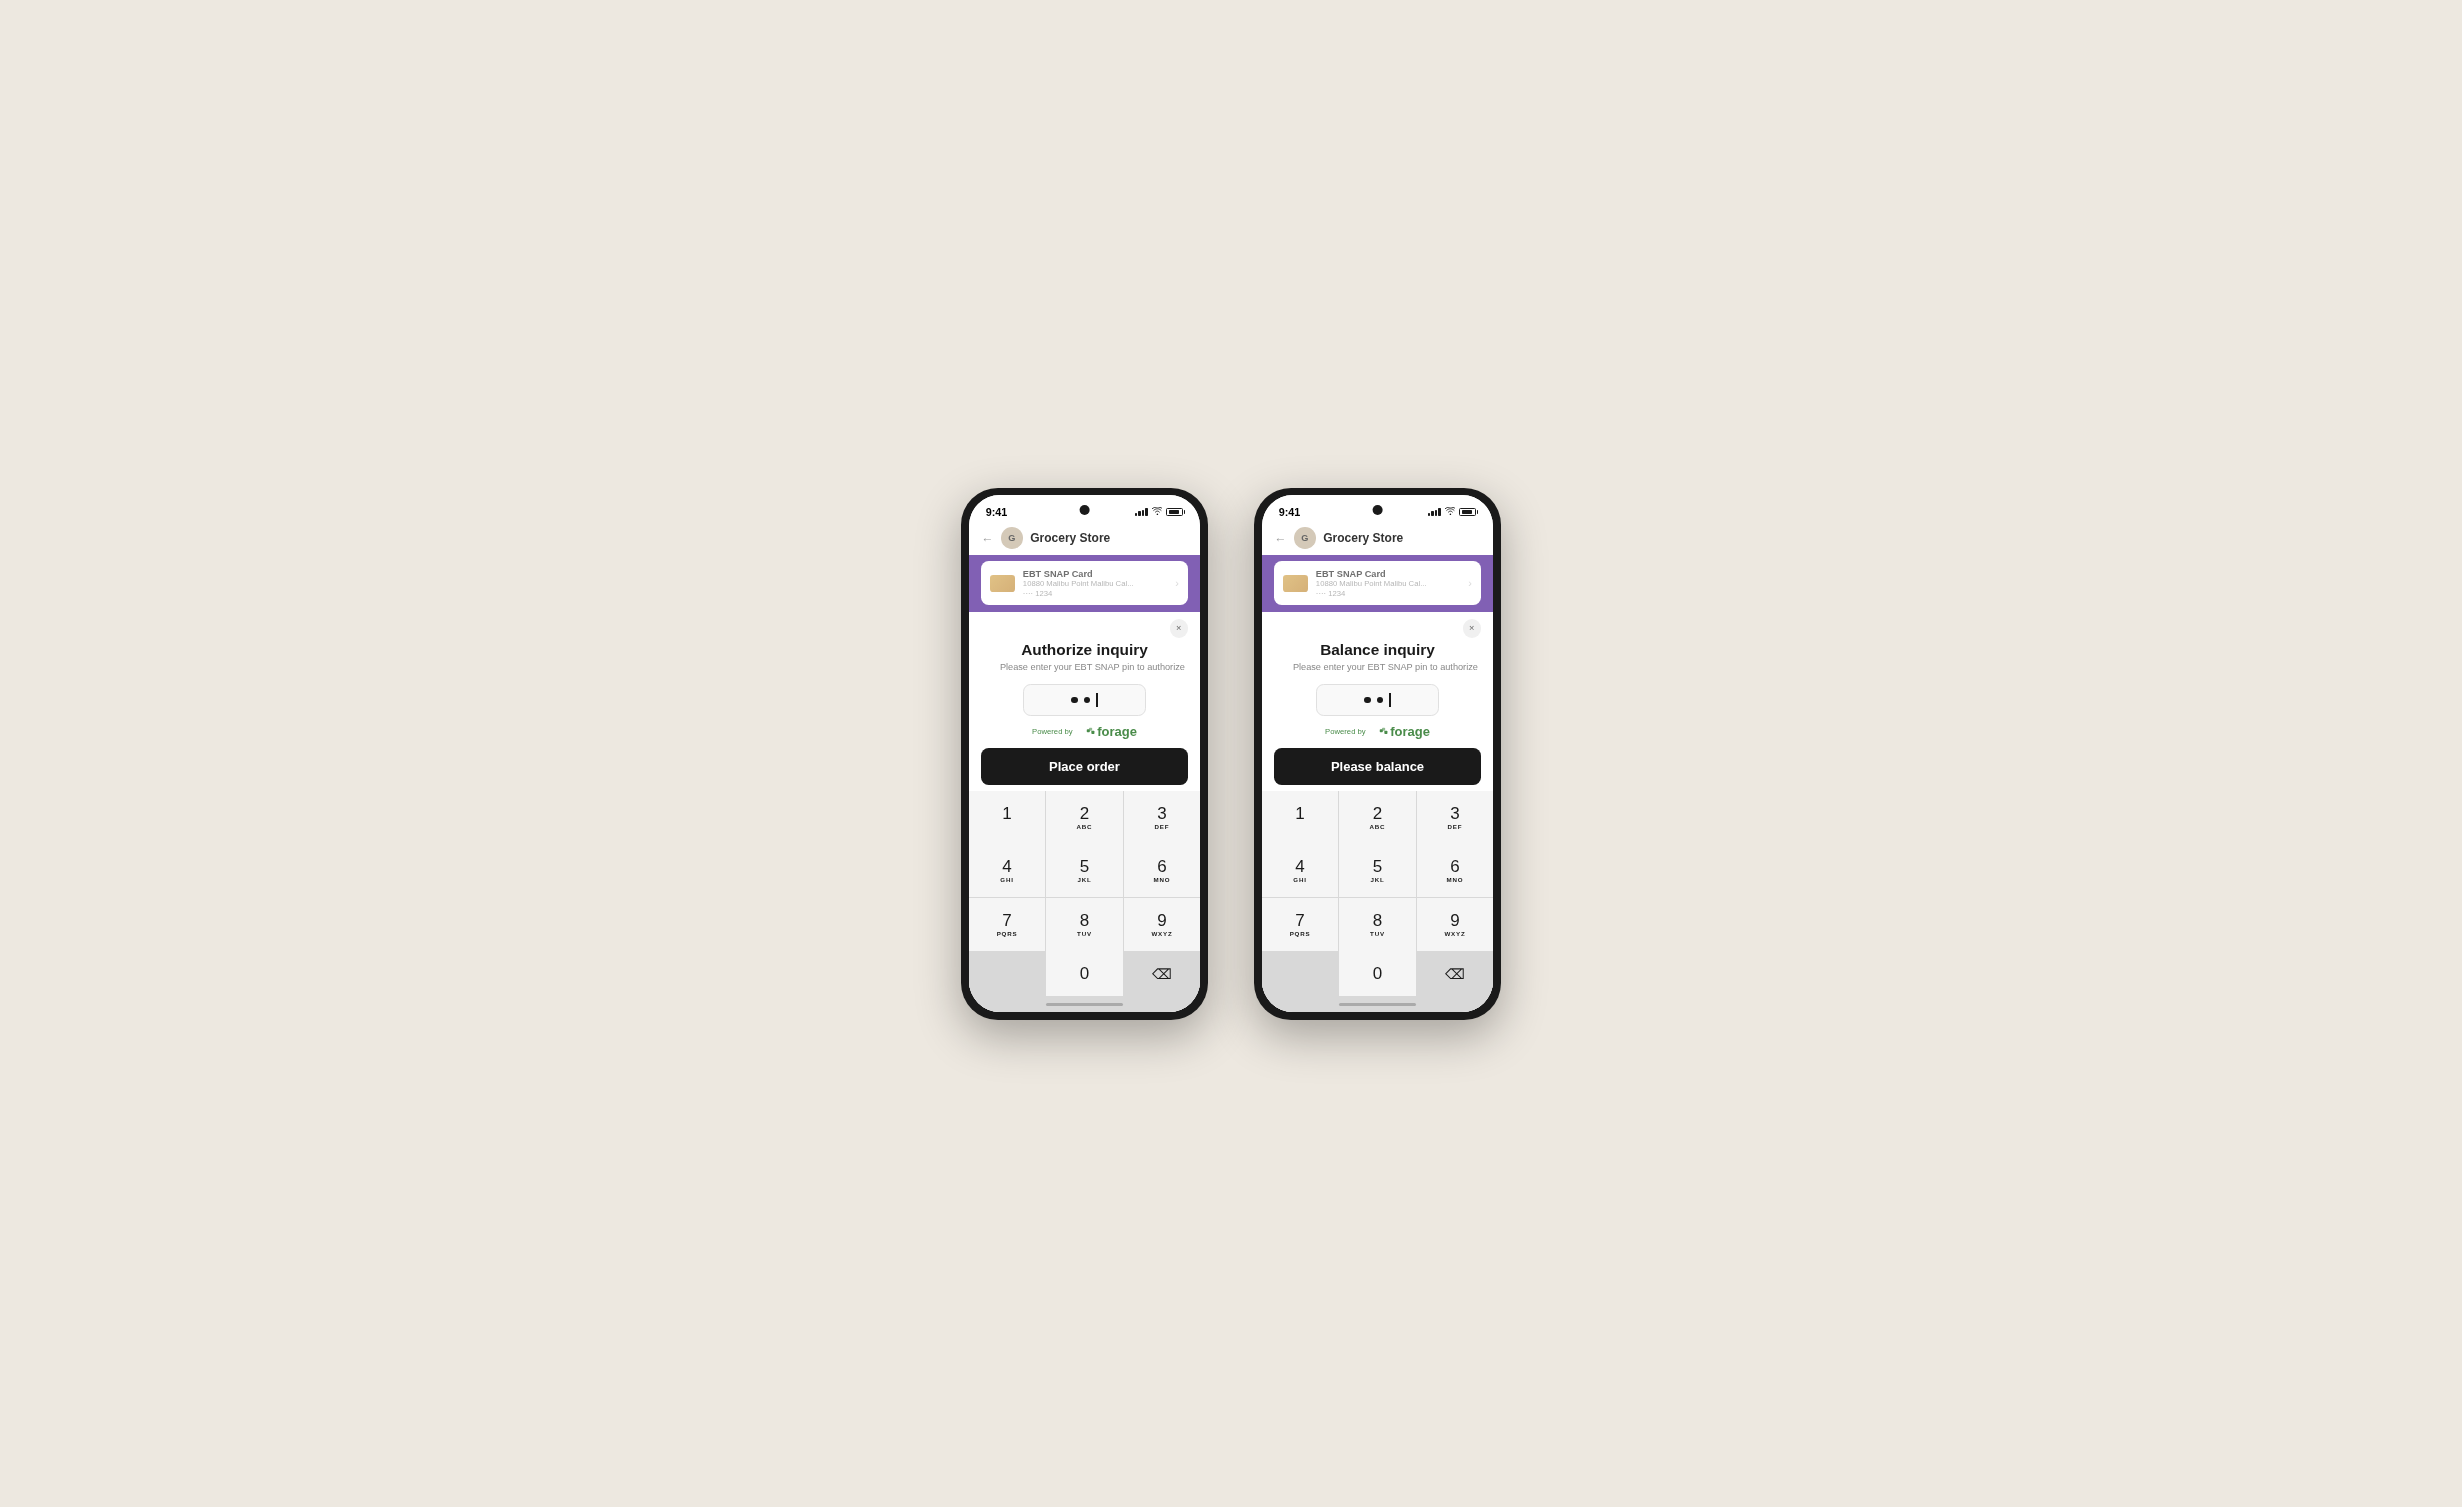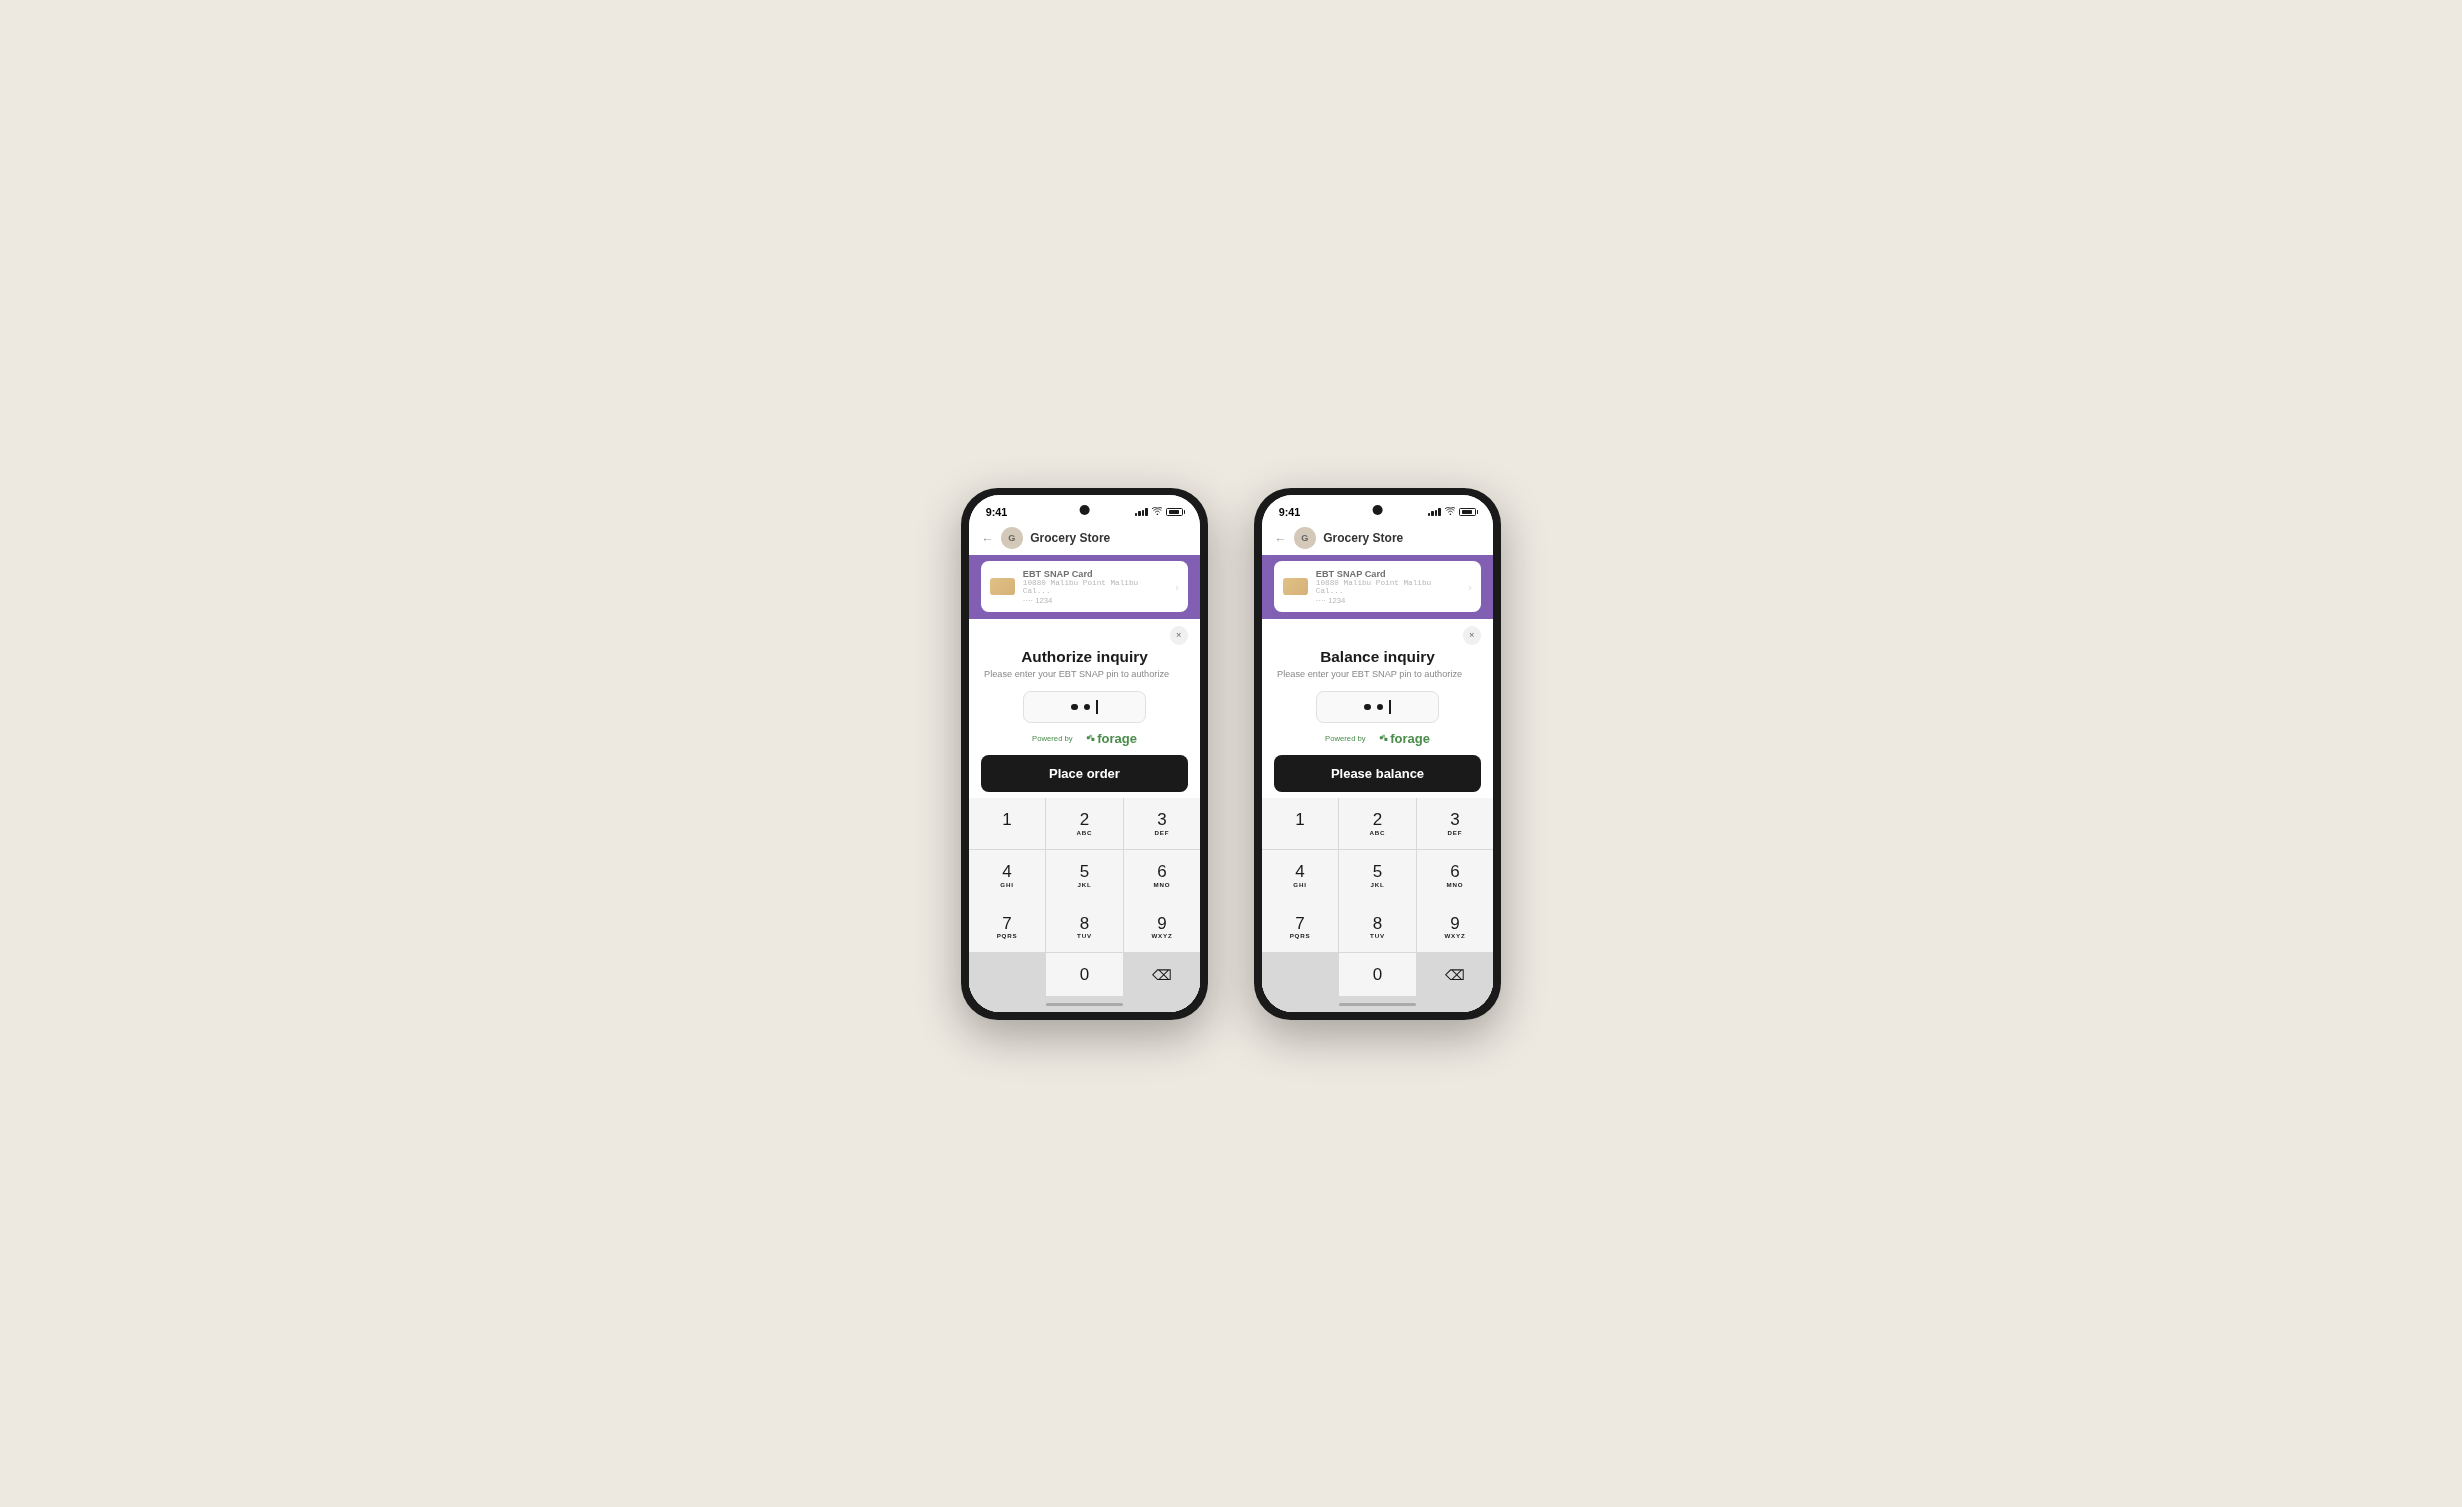--- a/index.html
+++ b/index.html
@@ -144,21 +144,21 @@
       padding: 7.7px 9.2px;
     }
     .card-icon {
       width: 25px;
       height: 17px;
       background: linear-gradient(135deg, #d4a853, #c49040);
       border-radius: 3.1px;
     }
     .card-info { flex: 1; }
     .card-title { font-size: 9.2px; font-weight: 600; color: #333; }
-    .card-address { font-size: 7.7px; color: #999; font-family: Liberation Mono, monospace; }
+    .card-address { font-size: 7.7px; color: #999; }
     .card-number { font-size: 7.7px; color: #999; margin-top: 0.8px; }
     .chevron { color: #ccc; font-size: 10.8px; }
     .modal-overlay {
       flex: 1;
       background: #fff;
       border-top: none;
       display: flex;
       flex-direction: column;
     }
     .modal-header {
@@ -181,21 +181,21 @@
     }
     .modal-title {
       font-size: 15.4px;
       font-weight: 800;
       text-align: center;
       padding: 3.1px 15.4px 3.1px;
       color: #1a1a1a;
     }
     .modal-subtitle {
       font-size: 9.2px;
-      text-align: left;
+      text-align: right;
       color: #888;
       padding: 0 15.4px 7.7px;
     }
     .pin-field-container {
       display: flex;
       justify-content: center;
       padding: 4.6px 15.4px;
     }
     .pin-field {
       width: 123px;

